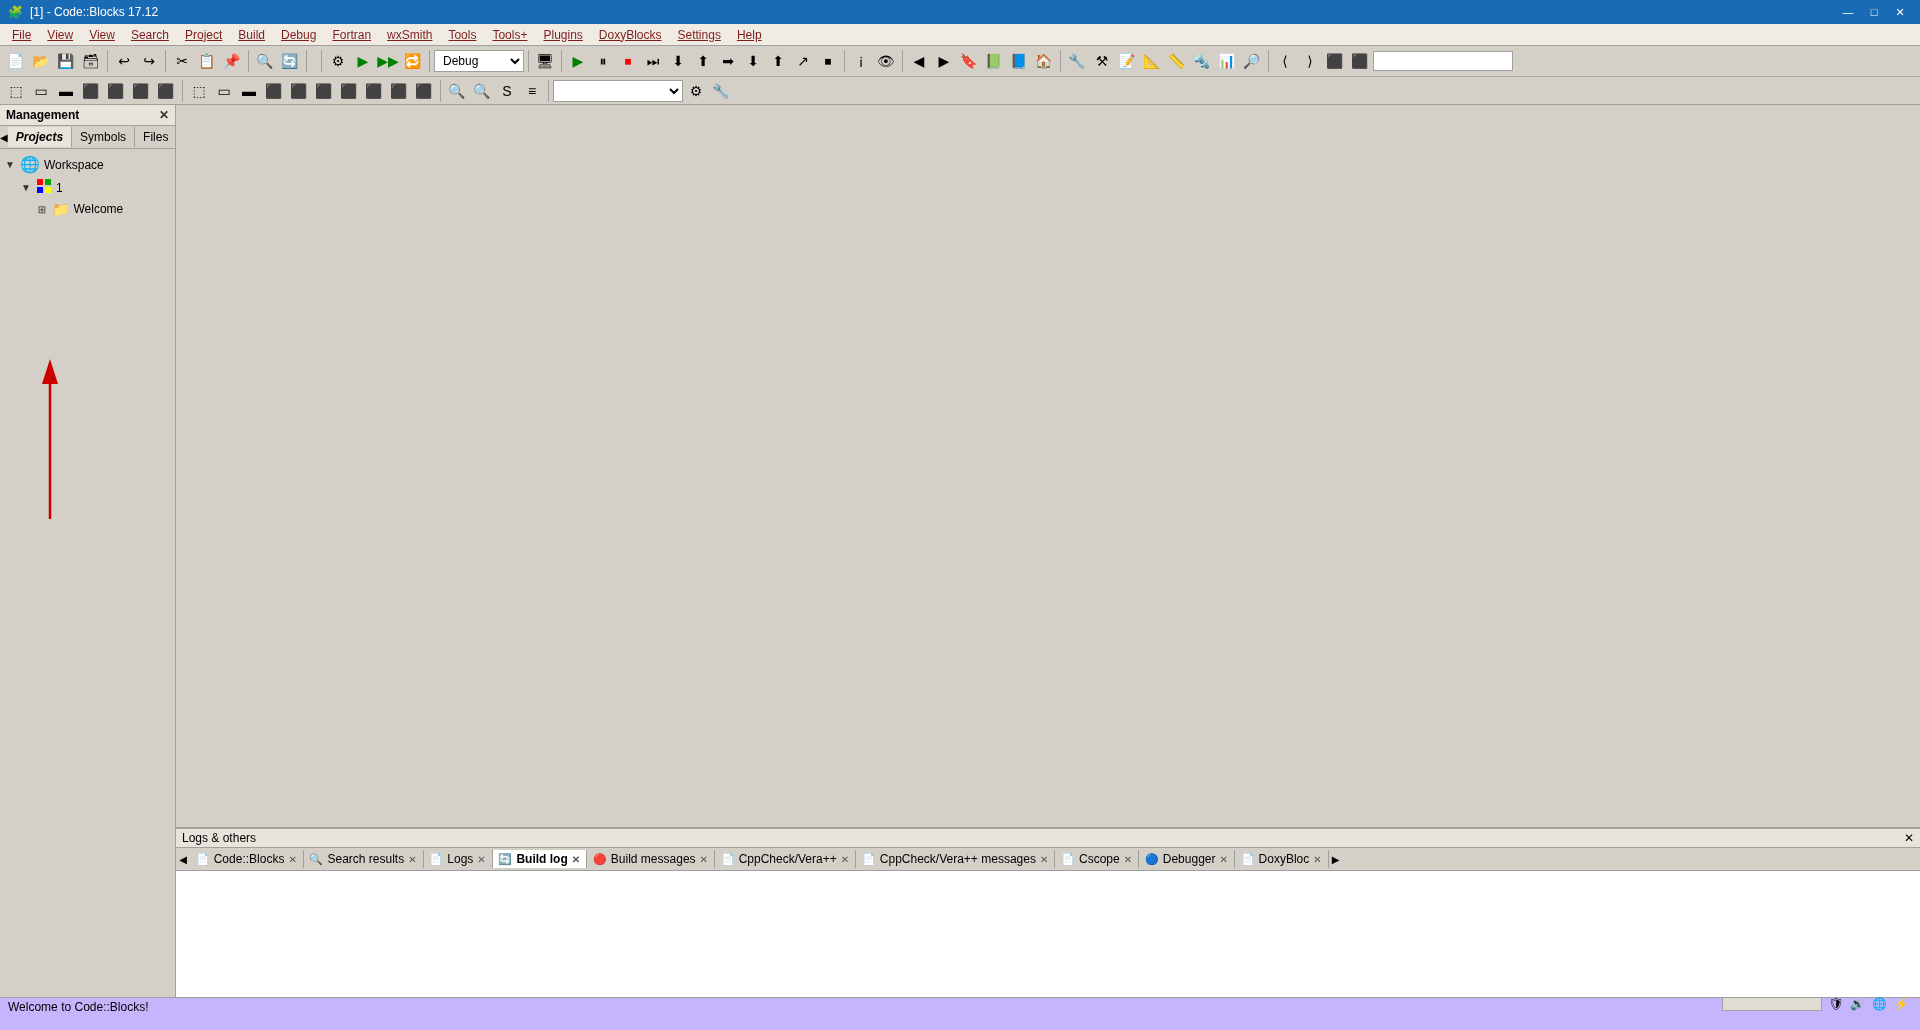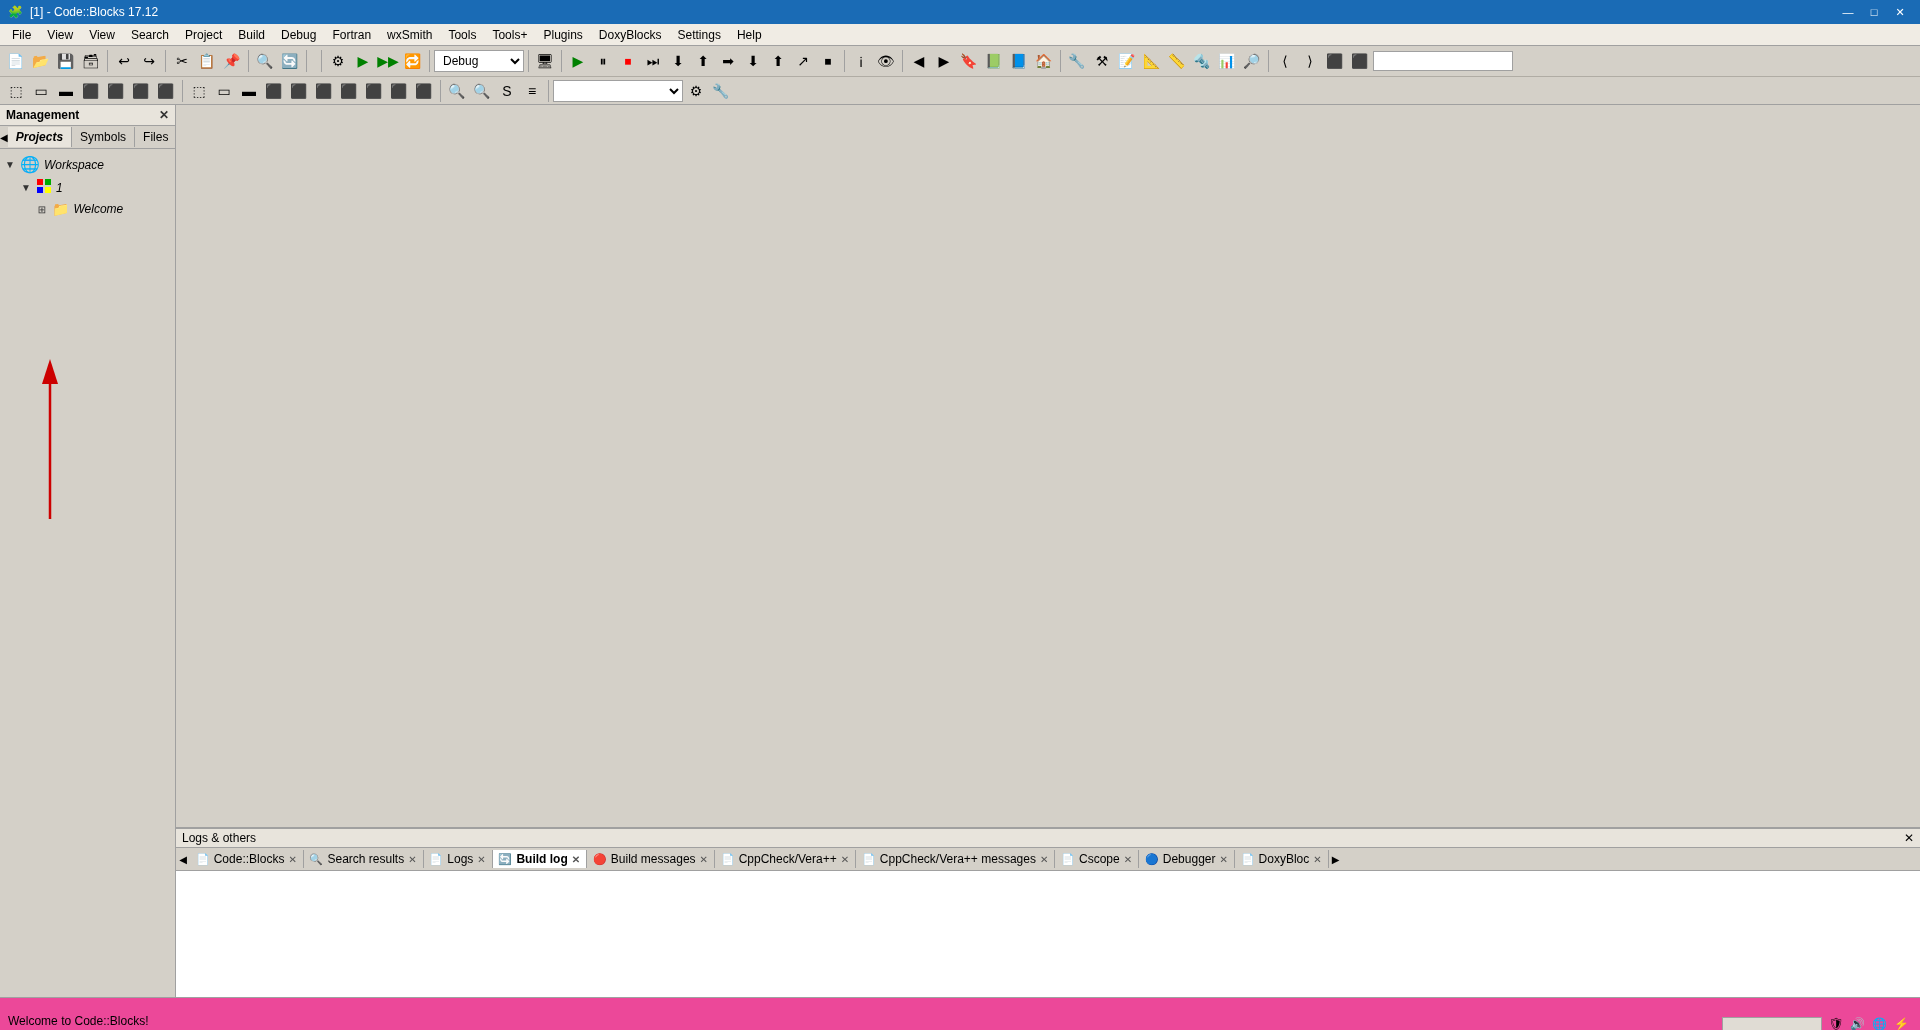--- a/index.html
+++ b/index.html
@@ -62,21 +62,22 @@
       display: flex;
       align-items: center;
       padding: 0 4px;
       border-bottom: 1px solid #a0a0a0;
       flex-shrink: 0;
     }
     .menu-item {
       padding: 2px 8px;
       cursor: pointer;
       font-size: 12px;
-      color: #000000;
+      color: #7f1d1d;
+      text-decoration: underline;
     }
 
     
     .toolbar-container {
       display: flex;
       flex-direction: column;
       background: #d4d0c8;
       border-bottom: 1px solid #a0a0a0;
       flex-shrink: 0;
     }
@@ -203,21 +204,20 @@
     }
     .tree-item {
       display: flex;
       align-items: center;
       gap: 4px;
       padding: 2px 0;
       cursor: pointer;
     }
     .tree-item-label {
       font-size: 12px;
-      font-style: italic;
     }
     .tree-expand {
       width: 12px;
       height: 12px;
       display: flex;
       align-items: center;
       justify-content: center;
       font-size: 10px;
       color: #333;
     }
@@ -298,24 +298,24 @@
       font-size: 11px;
     }
     .bottom-content {
       flex: 1;
       background: white;
     }
 
     
     .status-bar {
       height: 24px;
-      background: #ec4899;
+      background: #c4b5fd;
       border-top: 1px solid #a0a0a0;
       display: flex;
-      align-items: flex-start;
+      align-items: flex-end;
       padding: 16px 8px;
       font-size: 12px;
       justify-content: space-between;
       flex-shrink: 0;
     }
     .status-bar-right {
       display: flex;
       align-items: center;
       gap: 4px;
     }

